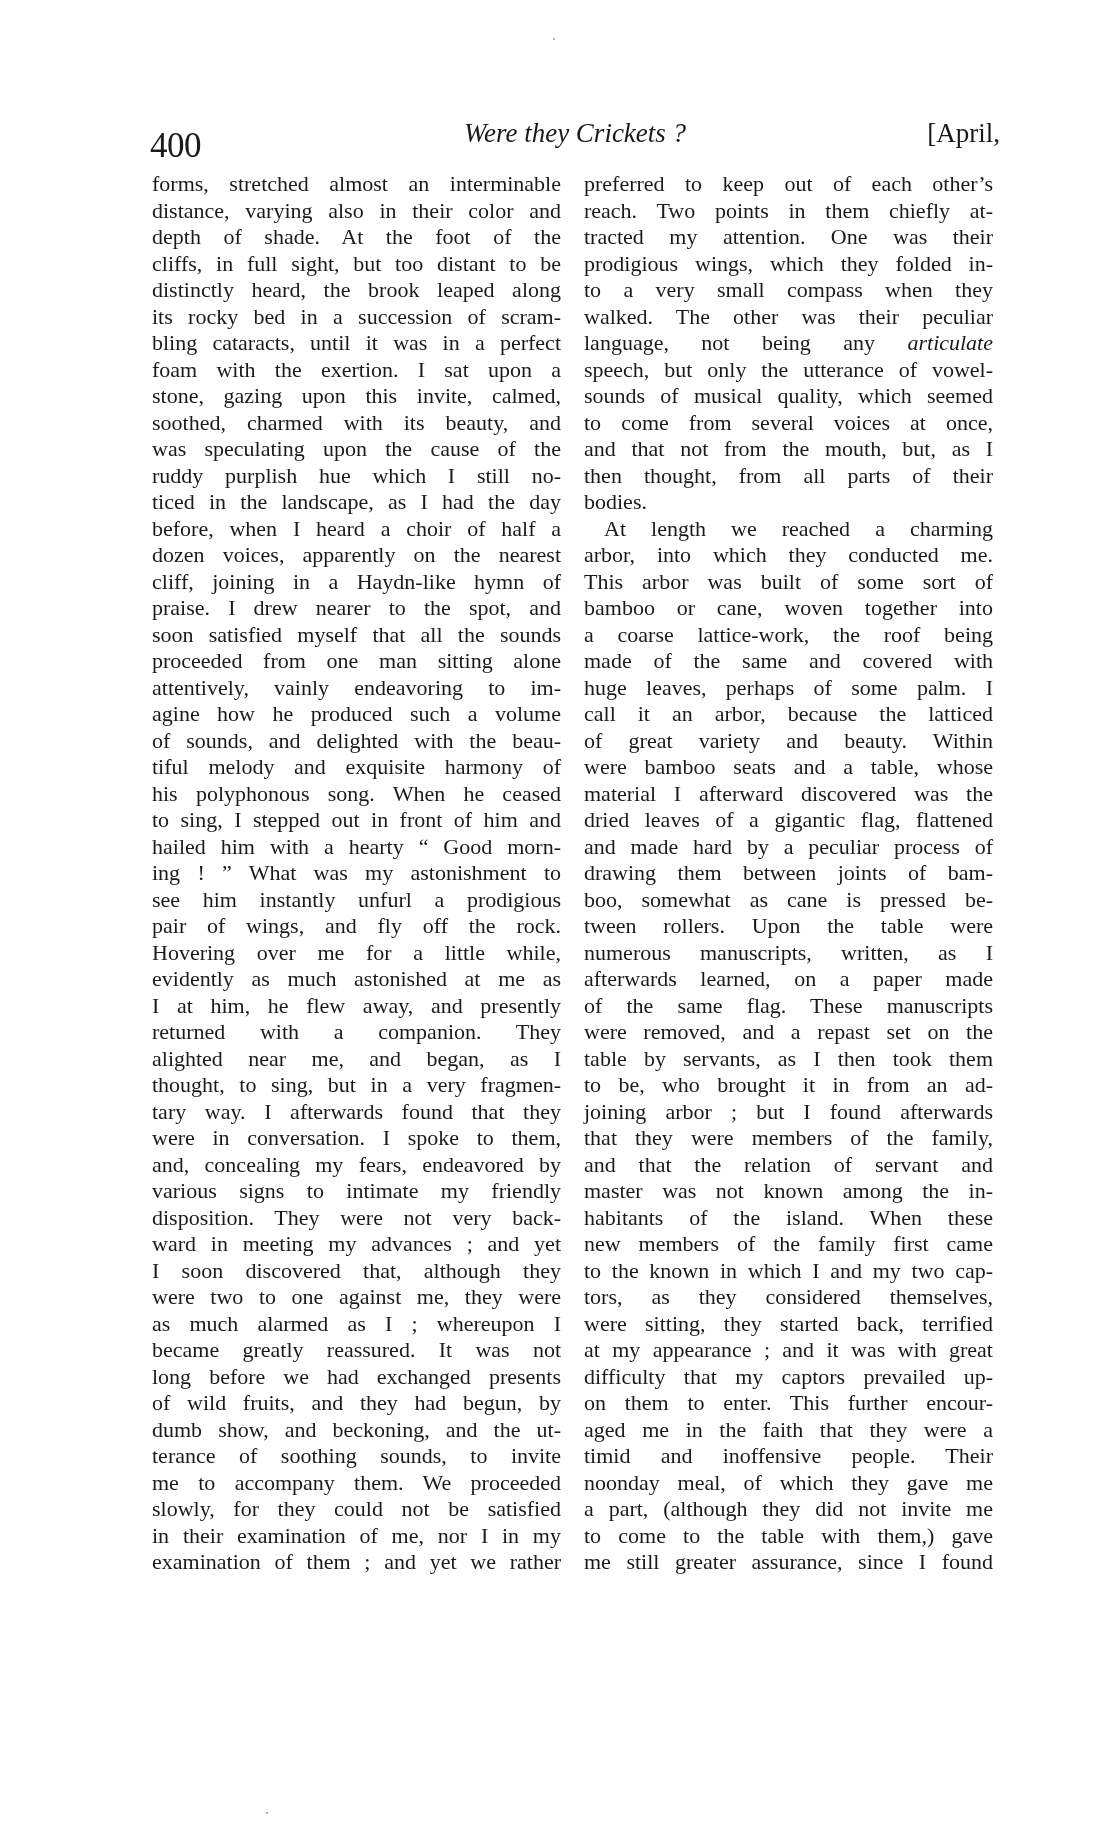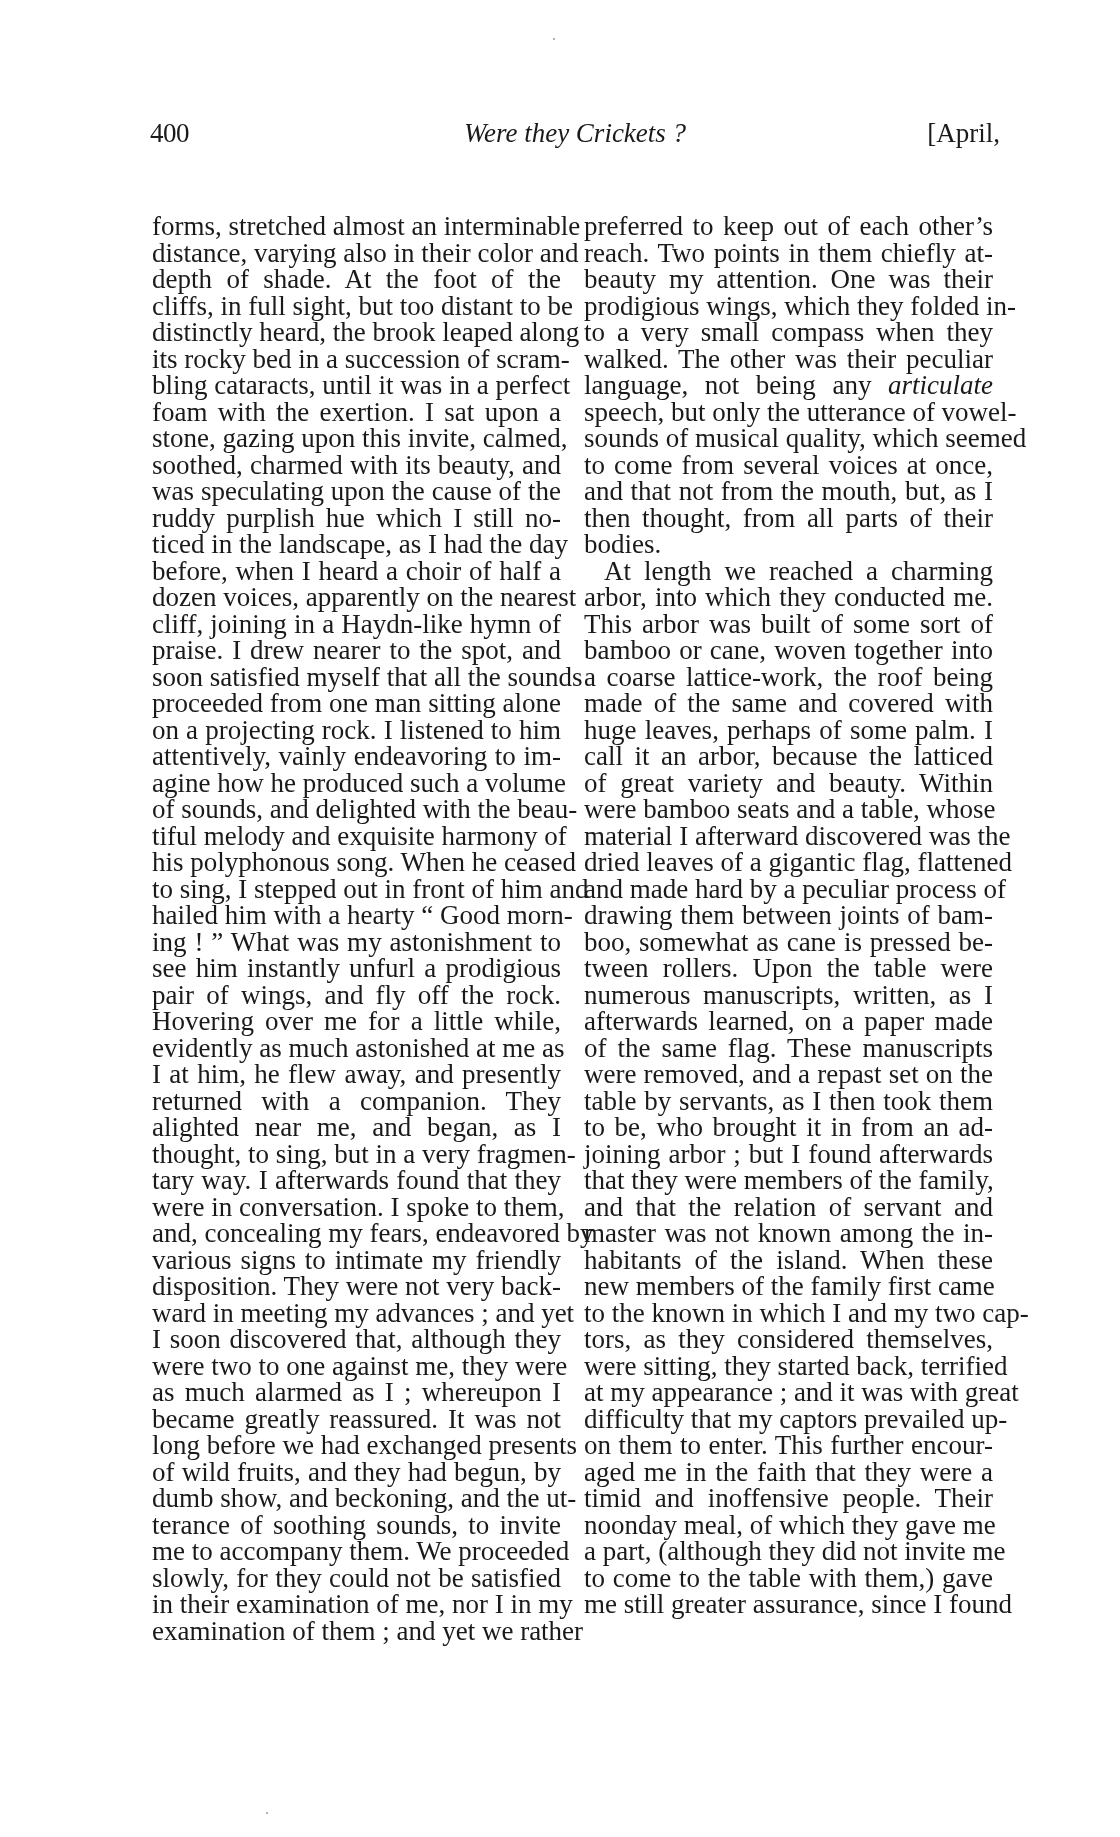--- a/index.html
+++ b/index.html
@@ -1,23 +1,23 @@
 <!DOCTYPE html>
 <html><head>
 <meta charset="utf-8">
 <style>
   html, body { margin: 0; padding: 0; background: #ffffff; }
   body { width: 1120px; height: 1837px; position: relative; overflow: hidden;
          font-family: "Liberation Serif", "DejaVu Serif", serif; color: #1a1a1a; }
   .header { position: absolute; top: 118px; left: 150px; width: 850px; height: 40px; }
-  .page-num { position: absolute; left: 0; top: 0; font-size: 27px; letter-spacing: -0.5px; }
+  .page-num { position: absolute; left: 0; top: 8px; font-size: 35px; letter-spacing: -0.5px; }
   .running-title { position: absolute; left: 0; right: 0; top: 0; text-align: center;
                    font-style: italic; font-size: 27px; }
   .month { position: absolute; right: 0; top: 0; font-size: 27px; text-align: center; }
-  .col { position: absolute; top: 171px; font-size: 27px; line-height: 26.5px; margin-top: 42px; }
+  .col { position: absolute; top: 171px; font-size: 22px; line-height: 26.5px; }
   .col-left { left: 152px; width: 409px; }
   .col-right { left: 584px; width: 409px; }
   .line { display: block; text-align: justify; text-align-last: justify; white-space: nowrap;
           height: 26.5px; overflow: visible; }
   .line.last { text-align-last: left; }
   .line.indent { padding-left: 20px; }
   em { font-style: italic; }
   .speck { position: absolute; width: 2px; height: 2px; background: #999; border-radius: 1px; }
 </style>
 </head>
@@ -42,21 +42,20 @@
     <span class="line">soothed, charmed with its beauty, and</span>
     <span class="line">was speculating upon the cause of the</span>
     <span class="line">ruddy purplish hue which I still no-</span>
     <span class="line">ticed in the landscape, as I had the day</span>
     <span class="line">before, when I heard a choir of half a</span>
     <span class="line">dozen voices, apparently on the nearest</span>
     <span class="line">cliff, joining in a Haydn-like hymn of</span>
     <span class="line">praise.  I drew nearer to the spot, and</span>
     <span class="line">soon satisfied myself that all the sounds</span>
     <span class="line">proceeded from one man sitting alone</span>
-    <span class="line">on a projecting rock.  I listened to him</span>
     <span class="line">attentively, vainly endeavoring to im-</span>
     <span class="line">agine how he produced such a volume</span>
     <span class="line">of sounds, and delighted with the beau-</span>
     <span class="line">tiful melody and exquisite harmony of</span>
     <span class="line">his polyphonous song.  When he ceased</span>
     <span class="line">to sing, I stepped out in front of him and</span>
     <span class="line">hailed him with a hearty “ Good morn-</span>
     <span class="line">ing ! ”  What was my astonishment to</span>
     <span class="line">see him instantly unfurl a prodigious</span>
     <span class="line">pair of wings, and fly off the rock.</span>
@@ -82,21 +81,21 @@
     <span class="line">terance of soothing sounds, to invite</span>
     <span class="line">me to accompany them.  We proceeded</span>
     <span class="line">slowly, for they could not be satisfied</span>
     <span class="line">in their examination of me, nor I in my</span>
     <span class="line">examination of them ; and yet we rather</span>
   </div>
 
 <div class="col col-right" id="right-col">
     <span class="line">preferred to keep out of each other’s</span>
     <span class="line">reach.  Two points in them chiefly at-</span>
-    <span class="line">beauty my attention.  One was their</span>
+    <span class="line">tracted my attention.  One was their</span>
     <span class="line">prodigious wings, which they folded in-</span>
     <span class="line">to a very small compass when they</span>
     <span class="line">walked.  The other was their peculiar</span>
     <span class="line"><span>language,  not  being  any </span><em>articulate</em></span>
     <span class="line">speech, but only the utterance of vowel-</span>
     <span class="line">sounds of musical quality, which seemed</span>
     <span class="line">to come from several voices at once,</span>
     <span class="line">and that not from the mouth, but, as I</span>
     <span class="line">then thought, from all parts of their</span>
     <span class="line last">bodies.</span>

